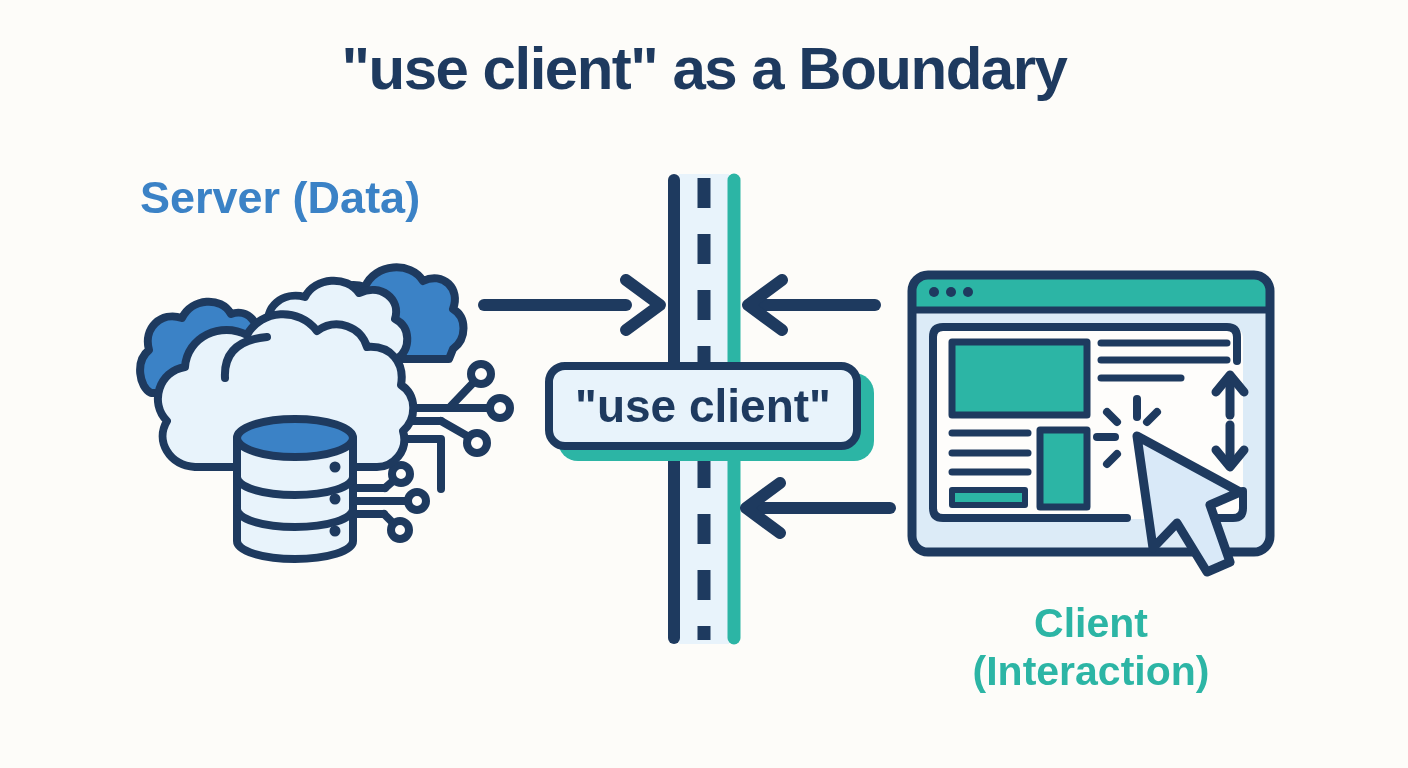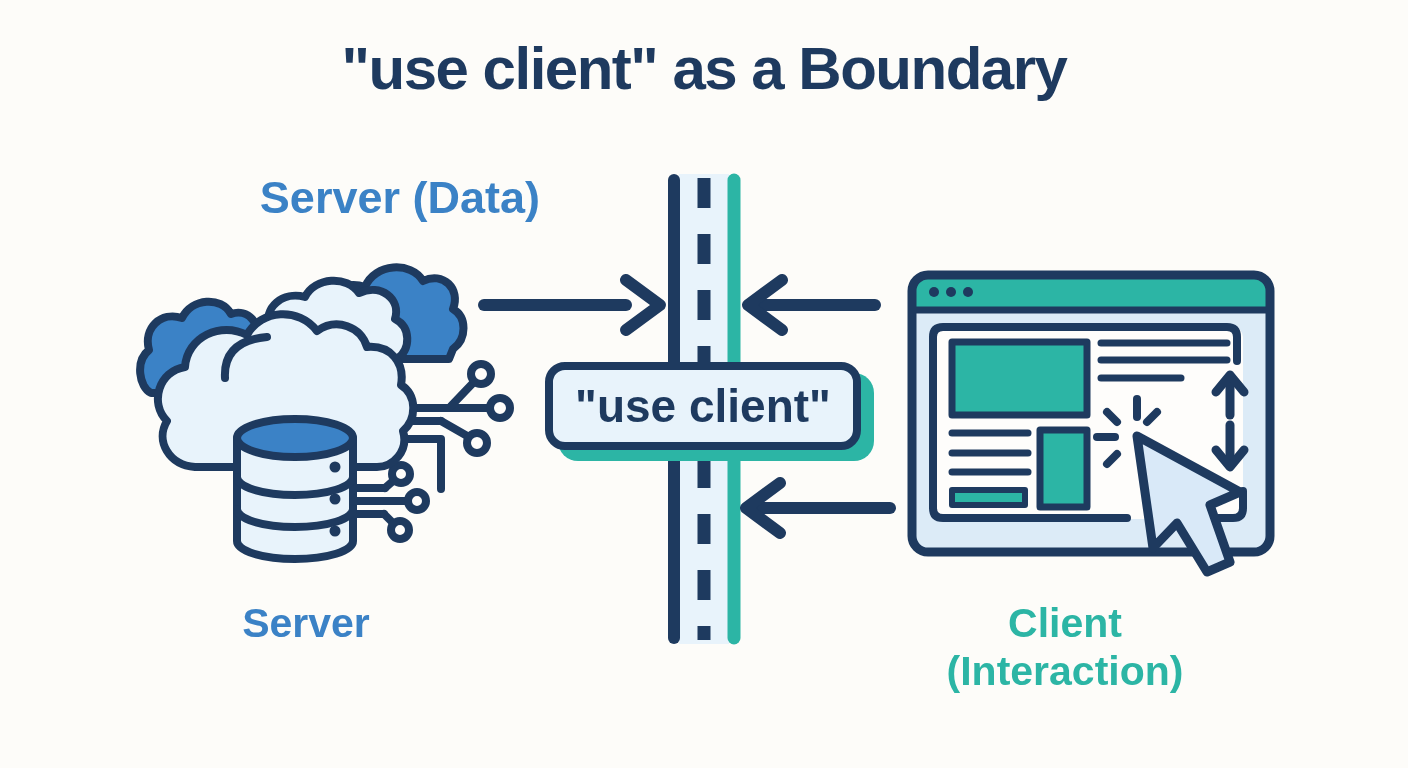--- a/index.html
+++ b/index.html
@@ -15,26 +15,26 @@
   }
   .abs{position:absolute;}
   svg{display:block;overflow:visible;}
 
   
   .title{
     left:0;top:34px;width:1408px;text-align:center;
     font-size:60px;font-weight:bold;letter-spacing:-1.5px;
     color:var(--navy);
   }
-  .side-label{font-size:45px;font-weight:bold;text-align:right;}
+  .side-label{font-size:45px;font-weight:bold;text-align:left;}
   .label-server-top{left:140px;top:172px;width:400px;color:var(--blue);}
   .label-client-top{left:855px;top:172px;width:440px;color:var(--teal);}
   .bottom-label{font-size:41px;font-weight:bold;text-align:center;line-height:1.17;}
   .label-server-bottom{left:156px;top:600px;width:300px;color:var(--blue);}
-  .label-client-bottom{left:909px;top:600px;width:312px;color:var(--teal);}
+  .label-client-bottom{left:935px;top:600px;width:312px;color:var(--teal);}
 
   
   .badge{
     left:545px;top:362px;width:316px;height:88px;box-sizing:border-box;
     background:var(--lightBlue);
     border:8px solid var(--navy);border-radius:20px;
     box-shadow:13px 11px 0 0 var(--teal);
     display:flex;align-items:center;justify-content:center;
     font-size:46px;font-weight:bold;color:var(--navy);
     z-index:3;
@@ -163,20 +163,19 @@
     </g>
     <g>
       <line x1="325" y1="160" x2="325" y2="196" class="sn w9 nf"></line>
       <path d="M311,185 L325,202 L339,185" class="sn w9 nf"></path>
     </g>
 
     <path d="M232,171 L335,227 L305,240 L325,297 L302,307 L272,258 L248,283 Z" class="fc sn w9"></path>
   </svg>
 
   <div class="abs bottom-label label-server-bottom">
-    <div>Server</div>
   </div>
   <div class="abs bottom-label label-client-bottom">
     <div>Client</div>
     <div>(Interaction)</div>
   </div>
 
 </div>
 
 </body></html>

